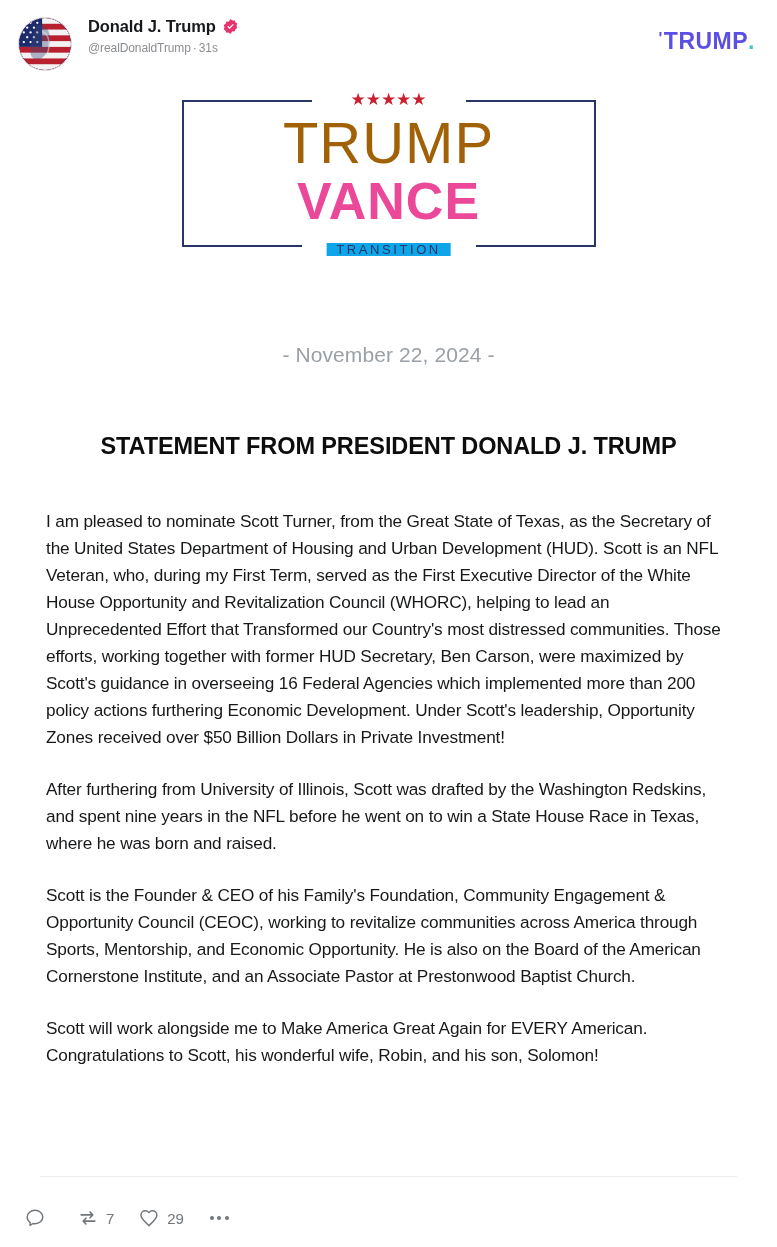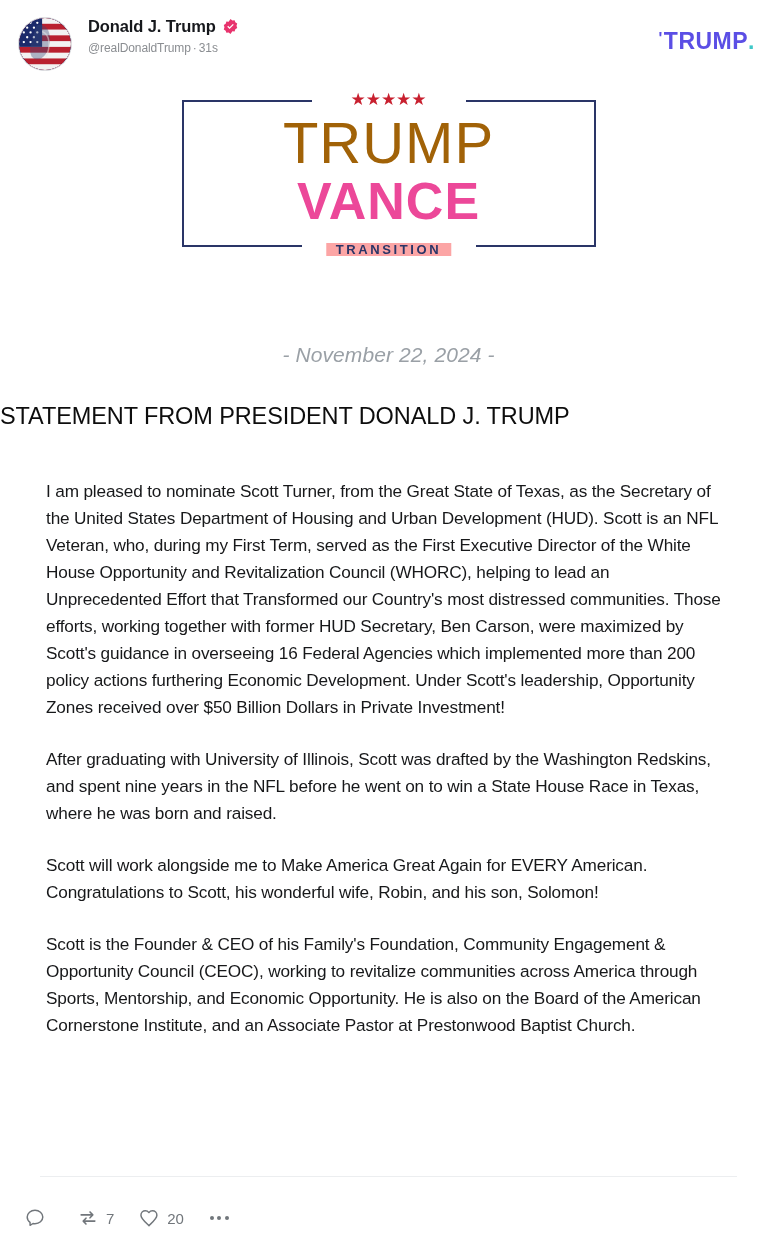--- a/index.html
+++ b/index.html
@@ -169,45 +169,44 @@
     color: #ec4899;
     letter-spacing: 1px;
     line-height: 1;
   }
 
   .transition-word {
     position: absolute;
     bottom: -9px;
     left: 50%;
     transform: translateX(-50%);
-    background: #fca5a5;
+    background: #0ea5e9;
     padding: 0 10px;
     font-size: 13px;
-    font-weight: bold;
+    font-weight: normal;
     color: #2a3567;
     letter-spacing: 2.6px;
     line-height: 1;
   }
 
   
   .statement-date {
     margin-top: 96px;
     text-align: center;
     font-size: 21px;
     color: #9aa0a6;
     letter-spacing: 0.1px;
-    font-style: italic;
   }
 
   
   .statement-title {
-    margin-top: 36px;
-    text-align: left;
+    margin-top: 66px;
+    text-align: center;
     font-size: 23.5px;
-    font-weight: normal;
+    font-weight: bold;
     color: #0d0d0d;
     letter-spacing: -0.1px;
   }
 
   
   .statement-body {
     margin: 48px 48px 12px 46px;
   }
 
   .statement-body p {
@@ -347,23 +346,23 @@
       <div class="transition-word">TRANSITION</div>
     </div>
   </div>
 
   <div class="statement-date">- November 22, 2024 -</div>
 
   <div class="statement-title">STATEMENT FROM PRESIDENT DONALD J. TRUMP</div>
 
   <div class="statement-body">
     <p>I am pleased to nominate Scott Turner, from the Great State of Texas, as the Secretary of the United States Department of Housing and Urban Development (HUD). Scott is an NFL Veteran, who, during my First Term, served as the First Executive Director of the White House Opportunity and Revitalization Council (WHORC), helping to lead an Unprecedented Effort that Transformed our Country's most distressed communities. Those efforts, working together with former HUD Secretary, Ben Carson, were maximized by Scott's guidance in overseeing 16 Federal Agencies which implemented more than 200 policy actions furthering Economic Development. Under Scott's leadership, Opportunity Zones received over $50 Billion Dollars in Private Investment!</p>
-    <p>After graduating with University of Illinois, Scott was drafted by the Washington Redskins, and spent nine years in the NFL before he went on to win a State House Race in Texas, where he was born and raised.</p>
+    <p>After furthering from University of Illinois, Scott was drafted by the Washington Redskins, and spent nine years in the NFL before he went on to win a State House Race in Texas, where he was born and raised.</p>
+    <p>Scott is the Founder &amp; CEO of his Family's Foundation, Community Engagement &amp; Opportunity Council (CEOC), working to revitalize communities across America through Sports, Mentorship, and Economic Opportunity. He is also on the Board of the American Cornerstone Institute, and an Associate Pastor at Prestonwood Baptist Church.</p>
     <p>Scott will work alongside me to Make America Great Again for EVERY American. Congratulations to Scott, his wonderful wife, Robin, and his son, Solomon!</p>
-    <p>Scott is the Founder &amp; CEO of his Family's Foundation, Community Engagement &amp; Opportunity Council (CEOC), working to revitalize communities across America through Sports, Mentorship, and Economic Opportunity. He is also on the Board of the American Cornerstone Institute, and an Associate Pastor at Prestonwood Baptist Church.</p>
   </div>
 
   <div class="divider"></div>
 
   <div class="actions">
 
     <div class="action">
       <svg width="22" height="22" viewBox="0 0 24 24">
         <path d="M12 3.6c-4.7 0-8.5 3.3-8.5 7.4 0 2.3 1.2 4.4 3.1 5.7v3.3l3.2-2a10 10 0 0 0 2.2.3c4.7 0 8.5-3.3 8.5-7.3S16.7 3.6 12 3.6z" fill="none" stroke="#71767b" stroke-width="1.6" stroke-linejoin="round"></path>
       </svg>
@@ -379,21 +378,21 @@
           <path d="M9.8 18.6l-3-3.2 3-3.2"></path>
         </g>
       </svg>
       <span class="action-count">7</span>
     </div>
 
     <div class="action">
       <svg width="22" height="22" viewBox="0 0 24 24">
         <path d="M12 20.3l-1.3-1.2C6.1 15 3.2 12.3 3.2 9c0-2.7 2.1-4.8 4.8-4.8 1.5 0 3 .7 3.9 1.9.9-1.2 2.4-1.9 3.9-1.9 2.7 0 4.8 2.1 4.8 4.8 0 3.3-2.9 6-7.5 10.2z" fill="none" stroke="#71767b" stroke-width="1.6" stroke-linejoin="round"></path>
       </svg>
-      <span class="action-count">20</span>
+      <span class="action-count">29</span>
     </div>
 
     <div class="more-dots">
       <i></i>
       <i></i>
       <i></i>
     </div>
   </div>
 
 </div>

